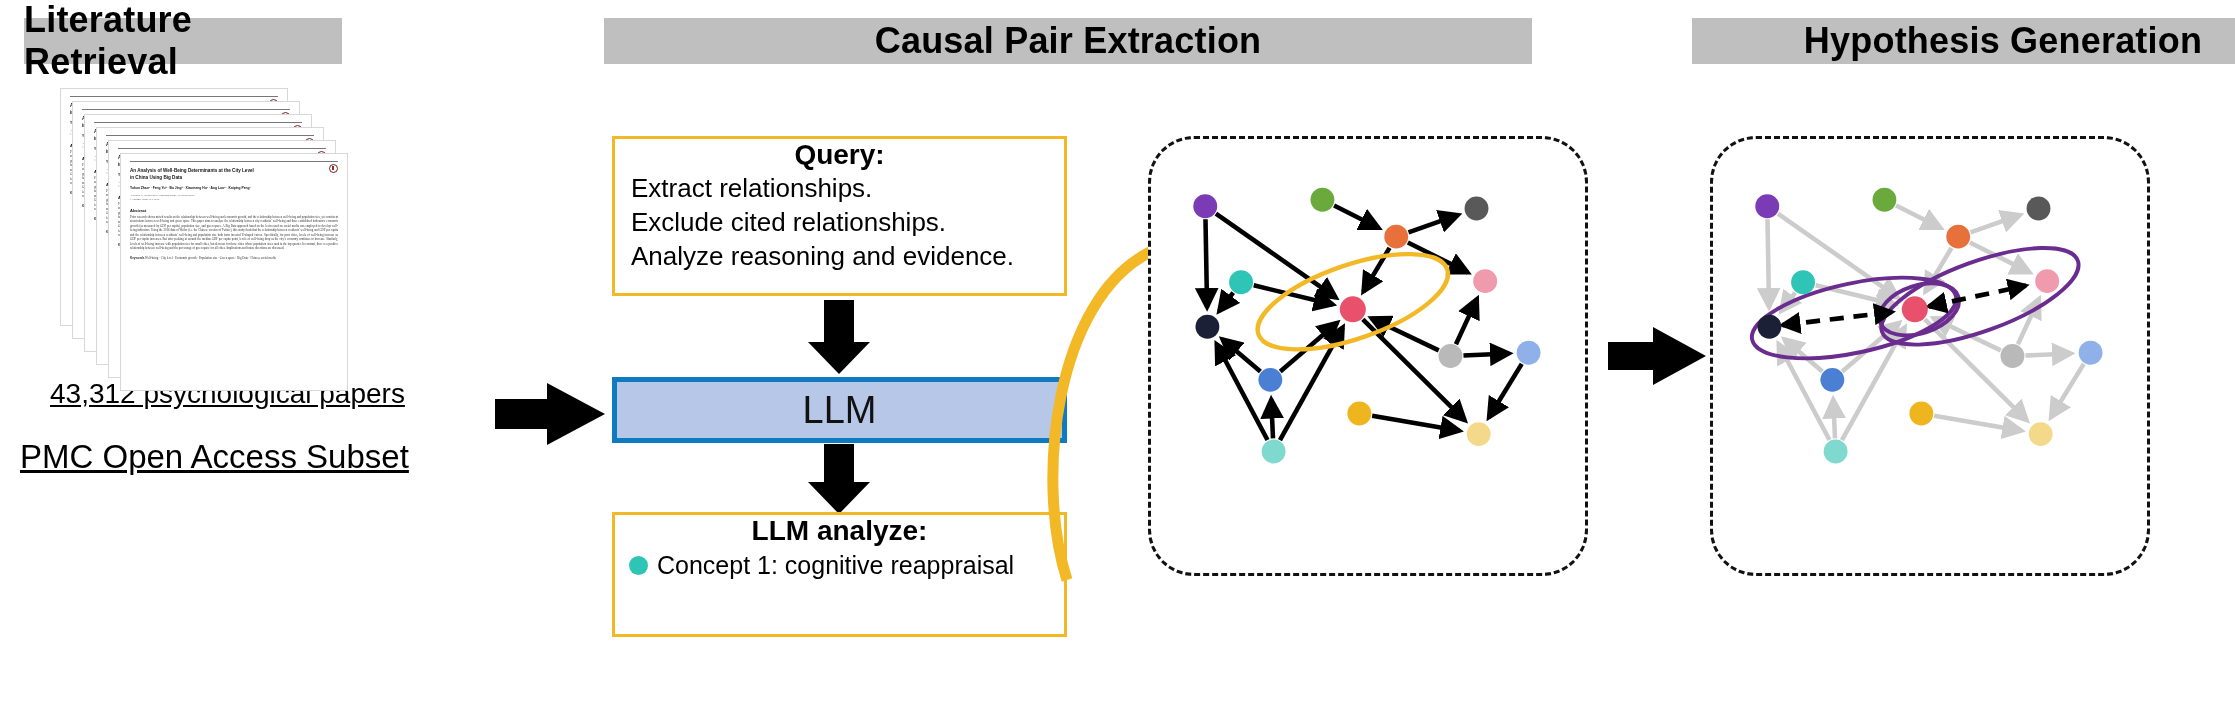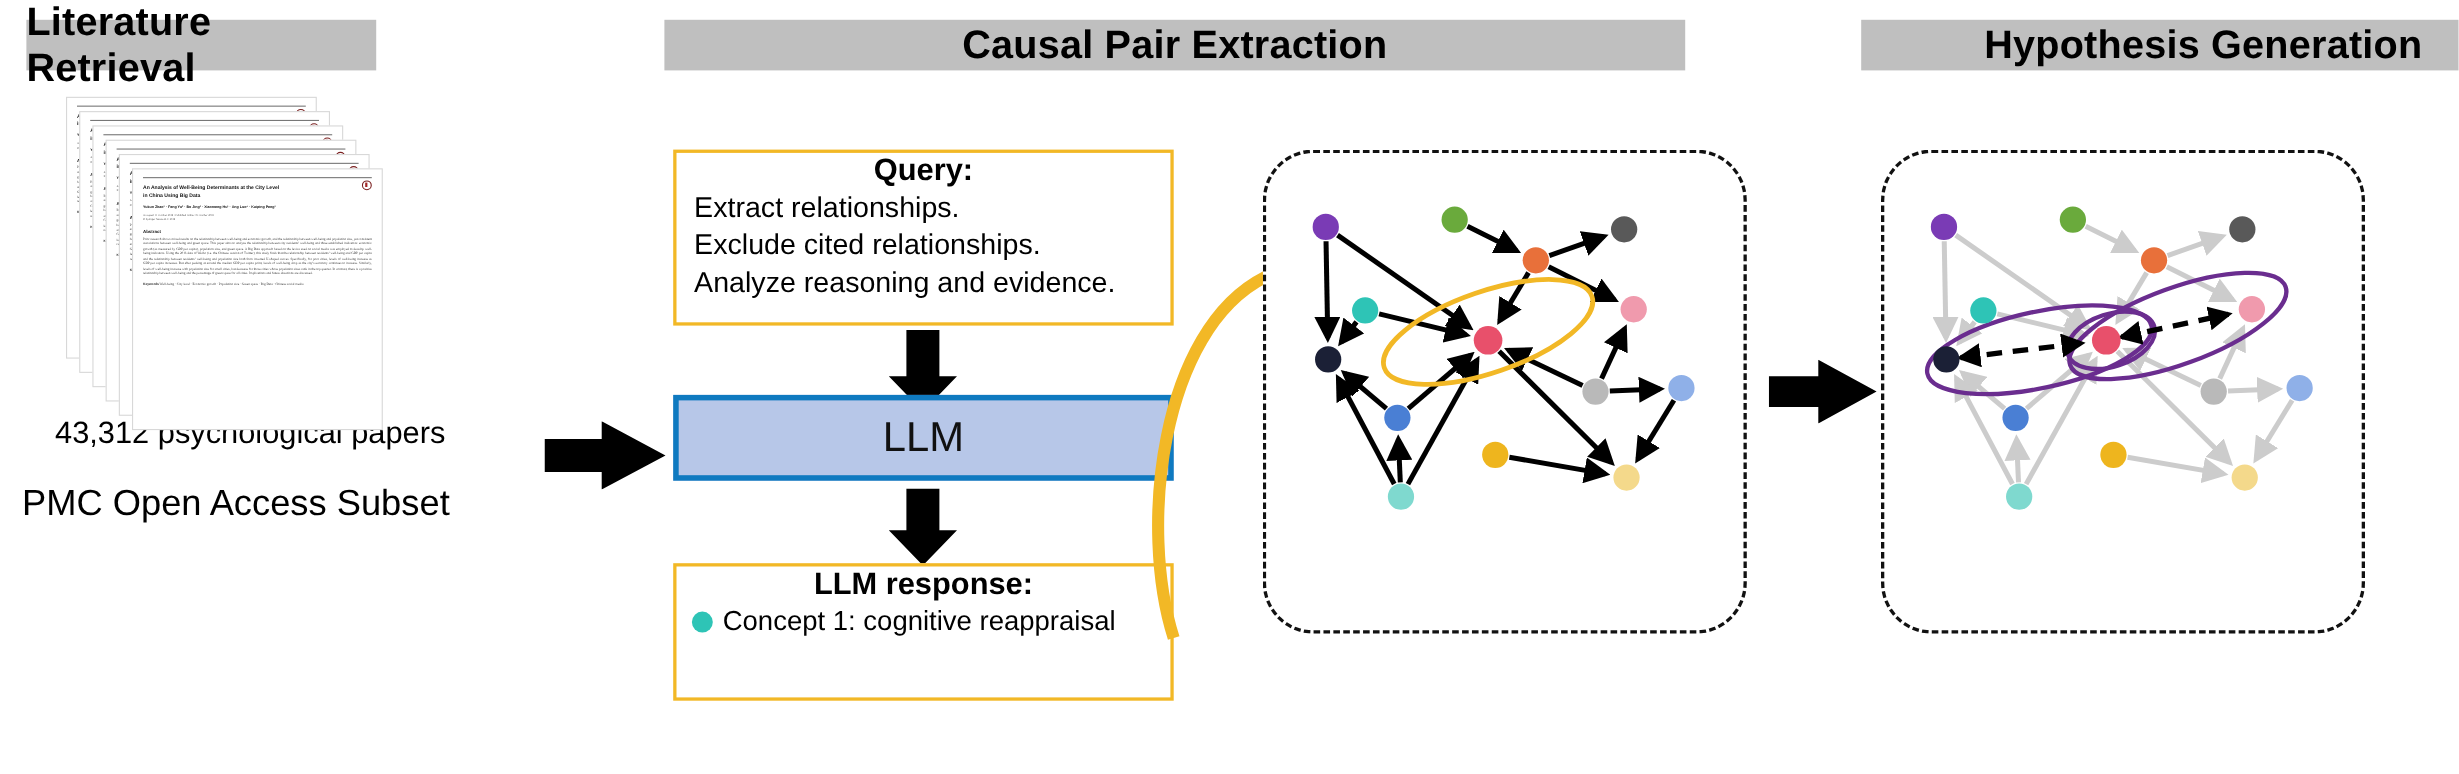--- a/index.html
+++ b/index.html
@@ -11,21 +11,21 @@
   
   .stage-header{
     position:absolute;background:#bfbfbf;display:flex;align-items:center;
     justify-content:center;font-size:36px;color:#000;letter-spacing:.2px;font-weight:bold;
   }
   #hdr-lit{left:24px;top:18px;width:318px;height:46px;}
   #hdr-cpe{left:604px;top:18px;width:928px;height:46px;}
   #hdr-hyp{left:1692px;top:18px;width:622px;height:46px;}
 
   
-  .caption{position:absolute;font-size:33px;color:#000;white-space:nowrap;}
+  .caption{position:absolute;font-size:33px;color:#000;white-space:nowrap;text-decoration:underline;}
   #cap-count{left:50px;top:378px;font-size:28px;}
   #cap-pmc{left:20px;top:438px;}
   #cap-graph{left:1160px;top:442px;}
   #cap-link{left:1805px;top:442px;}
 
   
   #papers{position:absolute;left:60px;top:88px;width:290px;height:310px;}
   .paper{
     position:absolute;background:#fff;border:1px solid #d8d8d8;
     box-sizing:border-box;overflow:hidden;
@@ -55,21 +55,21 @@
   
   .y-box{position:absolute;border:3px solid #f2b826;background:#fff;box-sizing:border-box;}
   #box-query{left:612px;top:136px;width:455px;height:160px;}
   #box-resp{left:612px;top:512px;width:455px;height:125px;}
   .box-title{text-align:center;font-weight:bold;font-size:28px;margin-top:0;}
   .q-line{font-size:26px;margin:1px 0 0 16px;line-height:1.27;}
   .r-line{font-size:25px;margin:4px 0 0 14px;display:flex;align-items:center;gap:9px;}
   .dot{width:19px;height:19px;border-radius:50%;flex:0 0 auto;}
 
   
-  #box-llm{position:absolute;left:612px;top:359px;width:455px;height:78px;
+  #box-llm{position:absolute;left:612px;top:377px;width:455px;height:66px;
     border:5px solid #0f7ac0;background:#b7c7e8;box-sizing:border-box;
     display:flex;align-items:center;justify-content:center;font-size:38px;color:#111;}
 
   
   .panel{position:absolute;border:3px dashed #111;border-radius:46px;background:#fff;box-sizing:border-box;}
   #panel-graph{left:1148px;top:136px;width:440px;height:440px;}
   #panel-link{left:1710px;top:136px;width:440px;height:440px;}
   .panel svg{position:absolute;left:0;top:0;width:100%;height:100%;}
   .node{stroke:none;}
 </style>
@@ -171,21 +171,21 @@
 
 <div id="box-llm">
   <span>LLM</span>
 </div>
 
 <svg class="abs" style="left:808px;top:444px;width:62px;height:70px;">
   <polygon points="16,0 46,0 46,38 62,38 31,70 0,38 16,38" fill="#000"></polygon>
 </svg>
 
 <div class="y-box" id="box-resp">
-  <div class="box-title">LLM response:</div>
+  <div class="box-title">LLM analyze:</div>
   <div class="r-line">
     <span class="dot" id="dot1" style="background: rgb(46, 196, 182);"></span>
     <span>Concept 1: cognitive reappraisal</span>
   </div>
 </div>
 
 <svg class="abs" style="left:1060px;top:180px;width:330px;height:420px;overflow:visible;">
   <defs>
     <marker id="ymk" markerWidth="7" markerHeight="7" refX="3.2" refY="3.5" orient="auto">
       <path d="M0,0 L7,3.5 L0,7 z" fill="#f2b826"></path>

